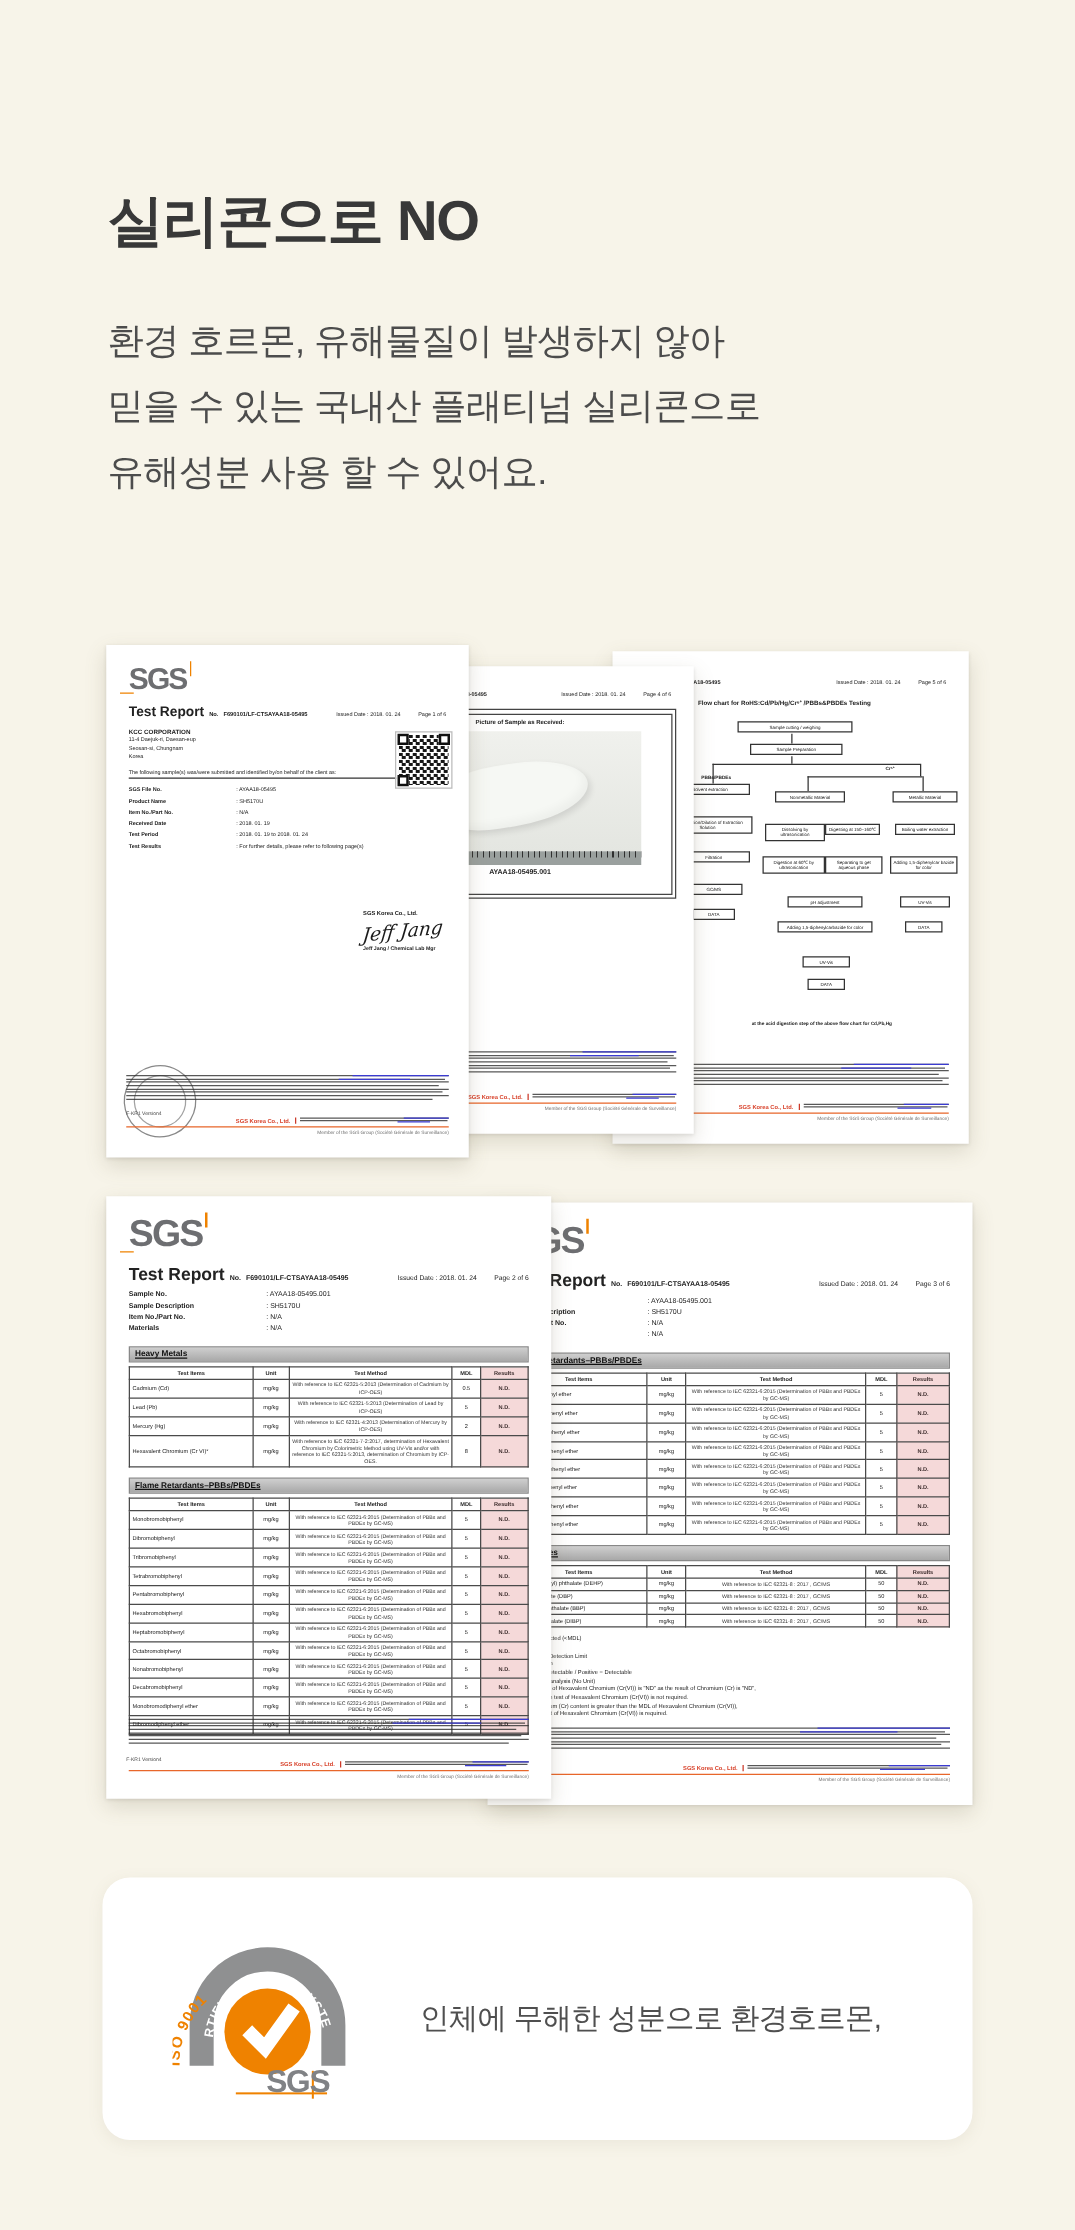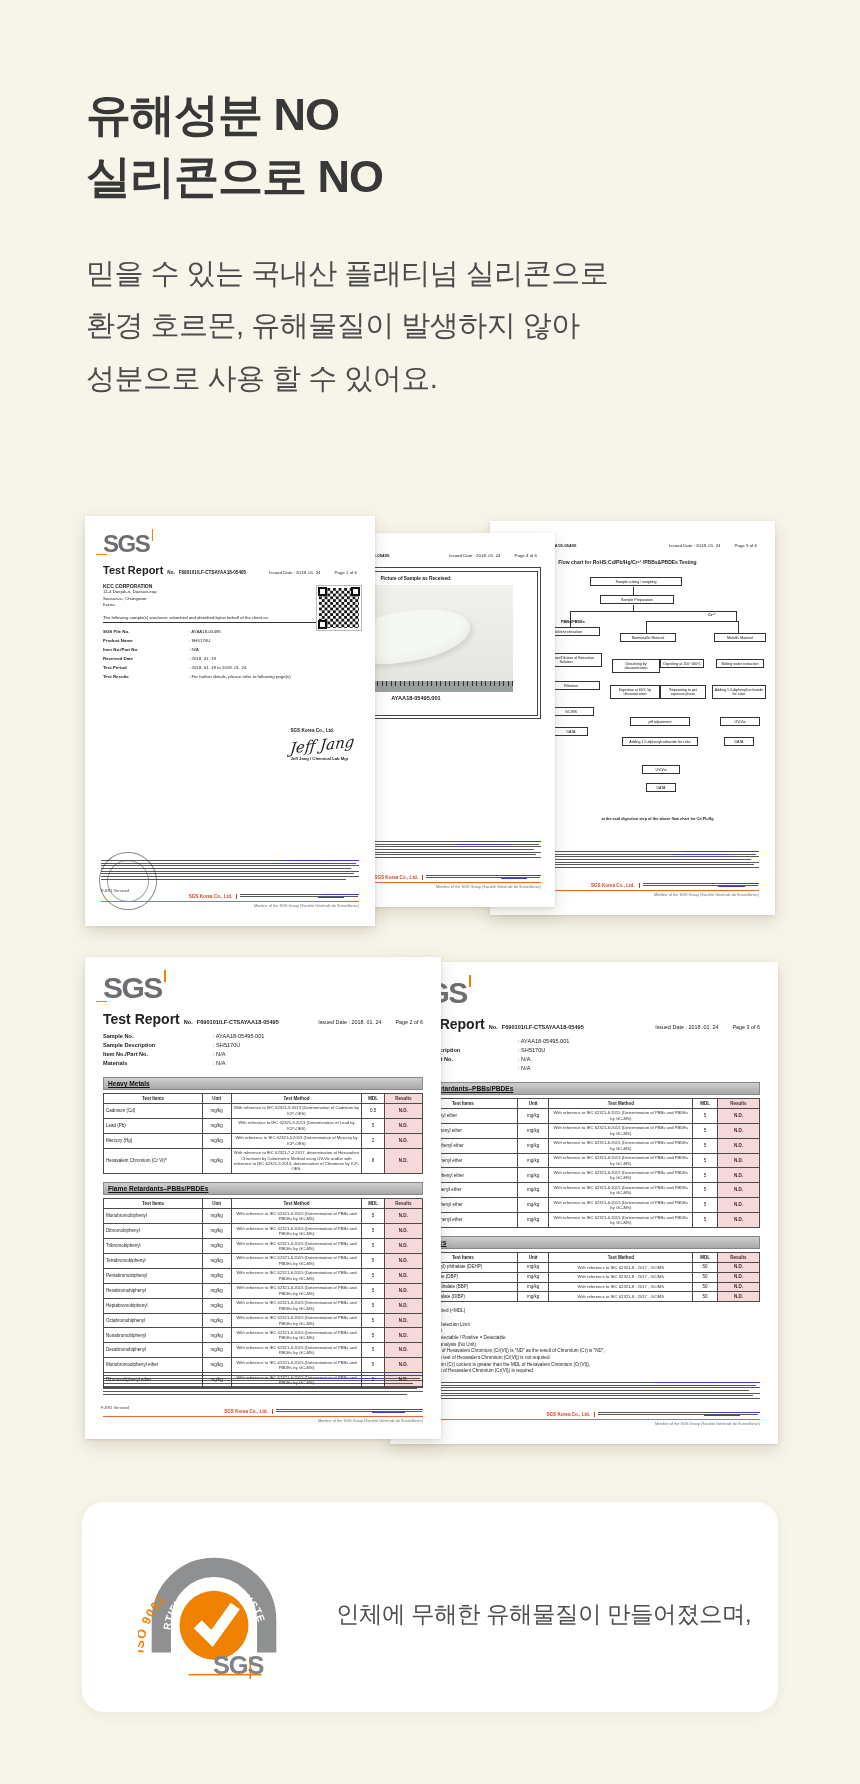--- a/index.html
+++ b/index.html
@@ -112,27 +112,27 @@
   .cert-line{font-size:23.5px;color:#4f4f4f;line-height:1.8;letter-spacing:-0.5px;}
   .cert-line:first-of-type{margin-top:14px;}
 </style>
 </head>
 <body>
 
 <div class="canvas">
 
   <section class="intro">
     <h1>
-      <span>유해성분 NO</span><br>
+      <br>
       <span>실리콘으로 NO</span>
     </h1>
     <div class="lead">
+      <div>환경 호르몬, 유해물질이 발생하지 않아</div>
       <div>믿을 수 있는 국내산 플래티넘 실리콘으로</div>
-      <div>환경 호르몬, 유해물질이 발생하지 않아</div>
-      <div>성분으로 사용 할 수 있어요.</div>
+      <div>유해성분 사용 할 수 있어요.</div>
     </div>
   </section>
 
   <article class="doc p1">
     <div class="pad">
       <span class="sgslogo logo-md">SGS</span>
       <div class="rhead">
         <span class="rtitle">Test Report</span>
         <span class="rno">No.</span>
         <span class="rno">F690101/LF-CTSAYAA18-05495</span>
@@ -731,17 +731,17 @@
       <circle cx="75" cy="93" r="34" fill="#ef8200"></circle>
       <path d="M59,92 L73,106 L96,74" fill="none" stroke="#ffffff" stroke-width="11"></path>
       <text font-size="12" font-weight="bold" fill="#ef8200" letter-spacing="1">
         <textPath href="#isoArc" startOffset="12%">ISO 9001</textPath>
       </text>
       <rect x="50" y="141" width="72" height="1.6" fill="#ef8200"></rect>
       <rect x="110" y="124" width="1.6" height="22" fill="#ef8200"></rect>
       <text x="74" y="141" font-size="25" font-weight="800" fill="#808285" letter-spacing="-1">SGS</text>
     </svg>
     <div class="cert-text">
-      <div class="cert-line">인체에 무해한 유해물질이 만들어졌으며,</div>
+      <div class="cert-line">인체에 무해한 성분으로 환경호르몬,</div>
     </div>
   </section>
 
 </div>
 
 </body></html>

